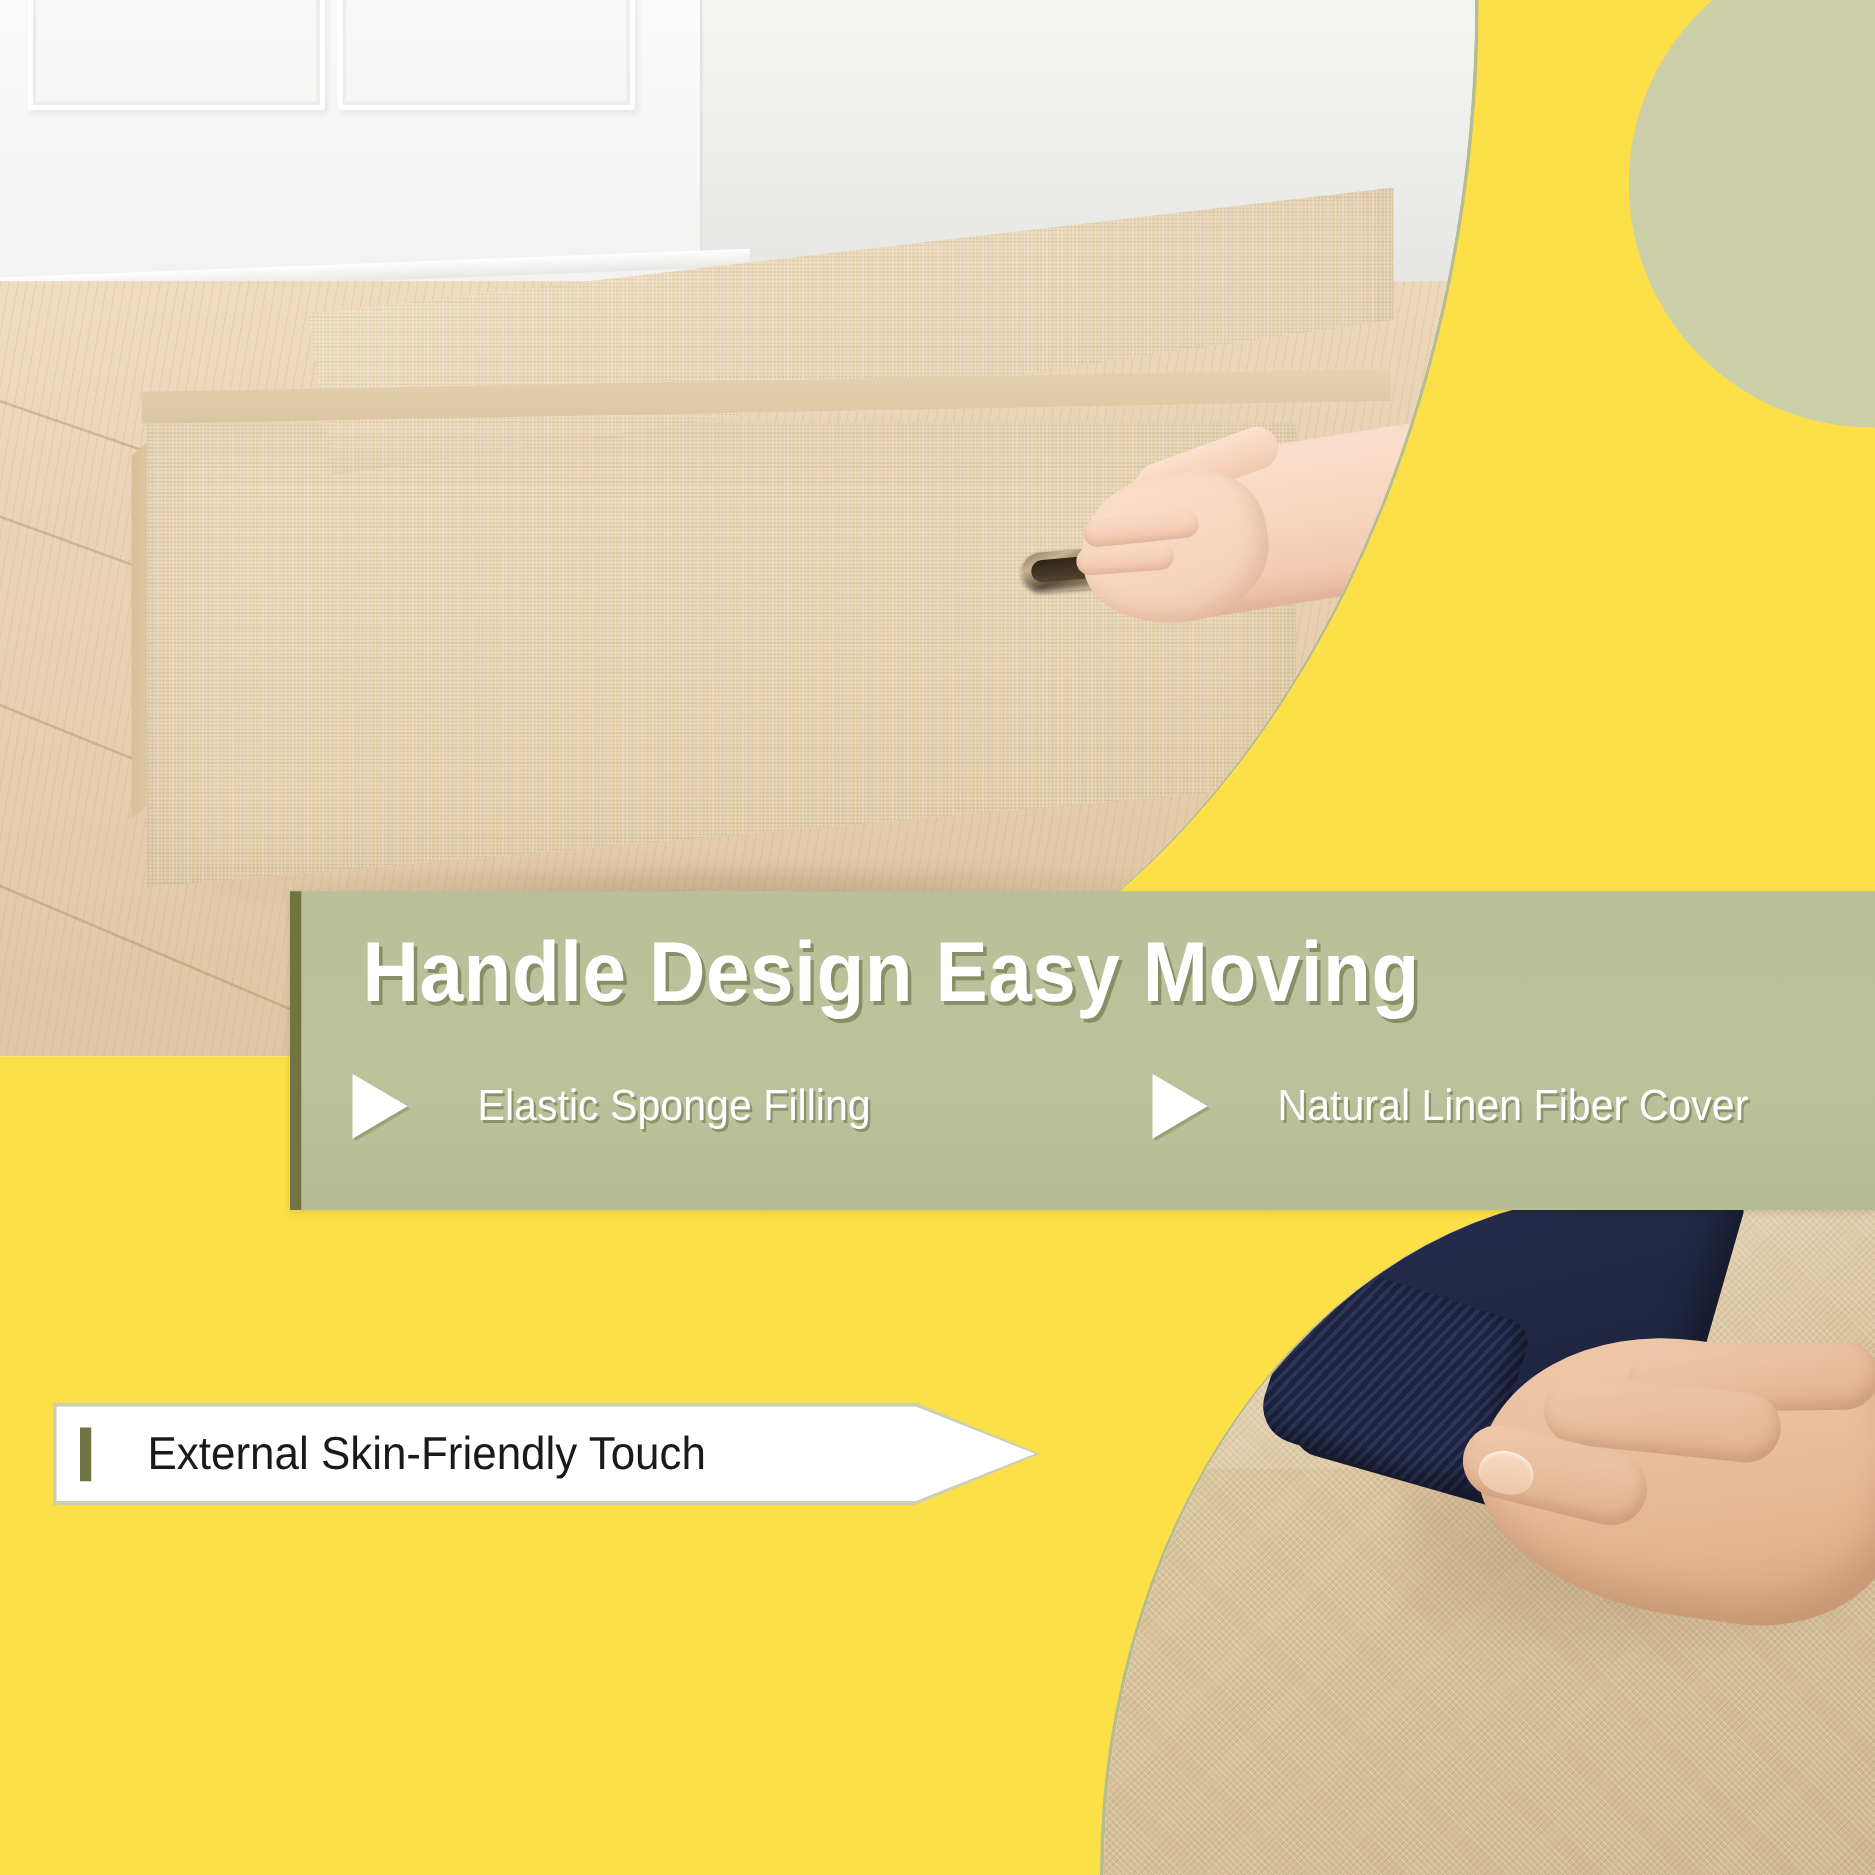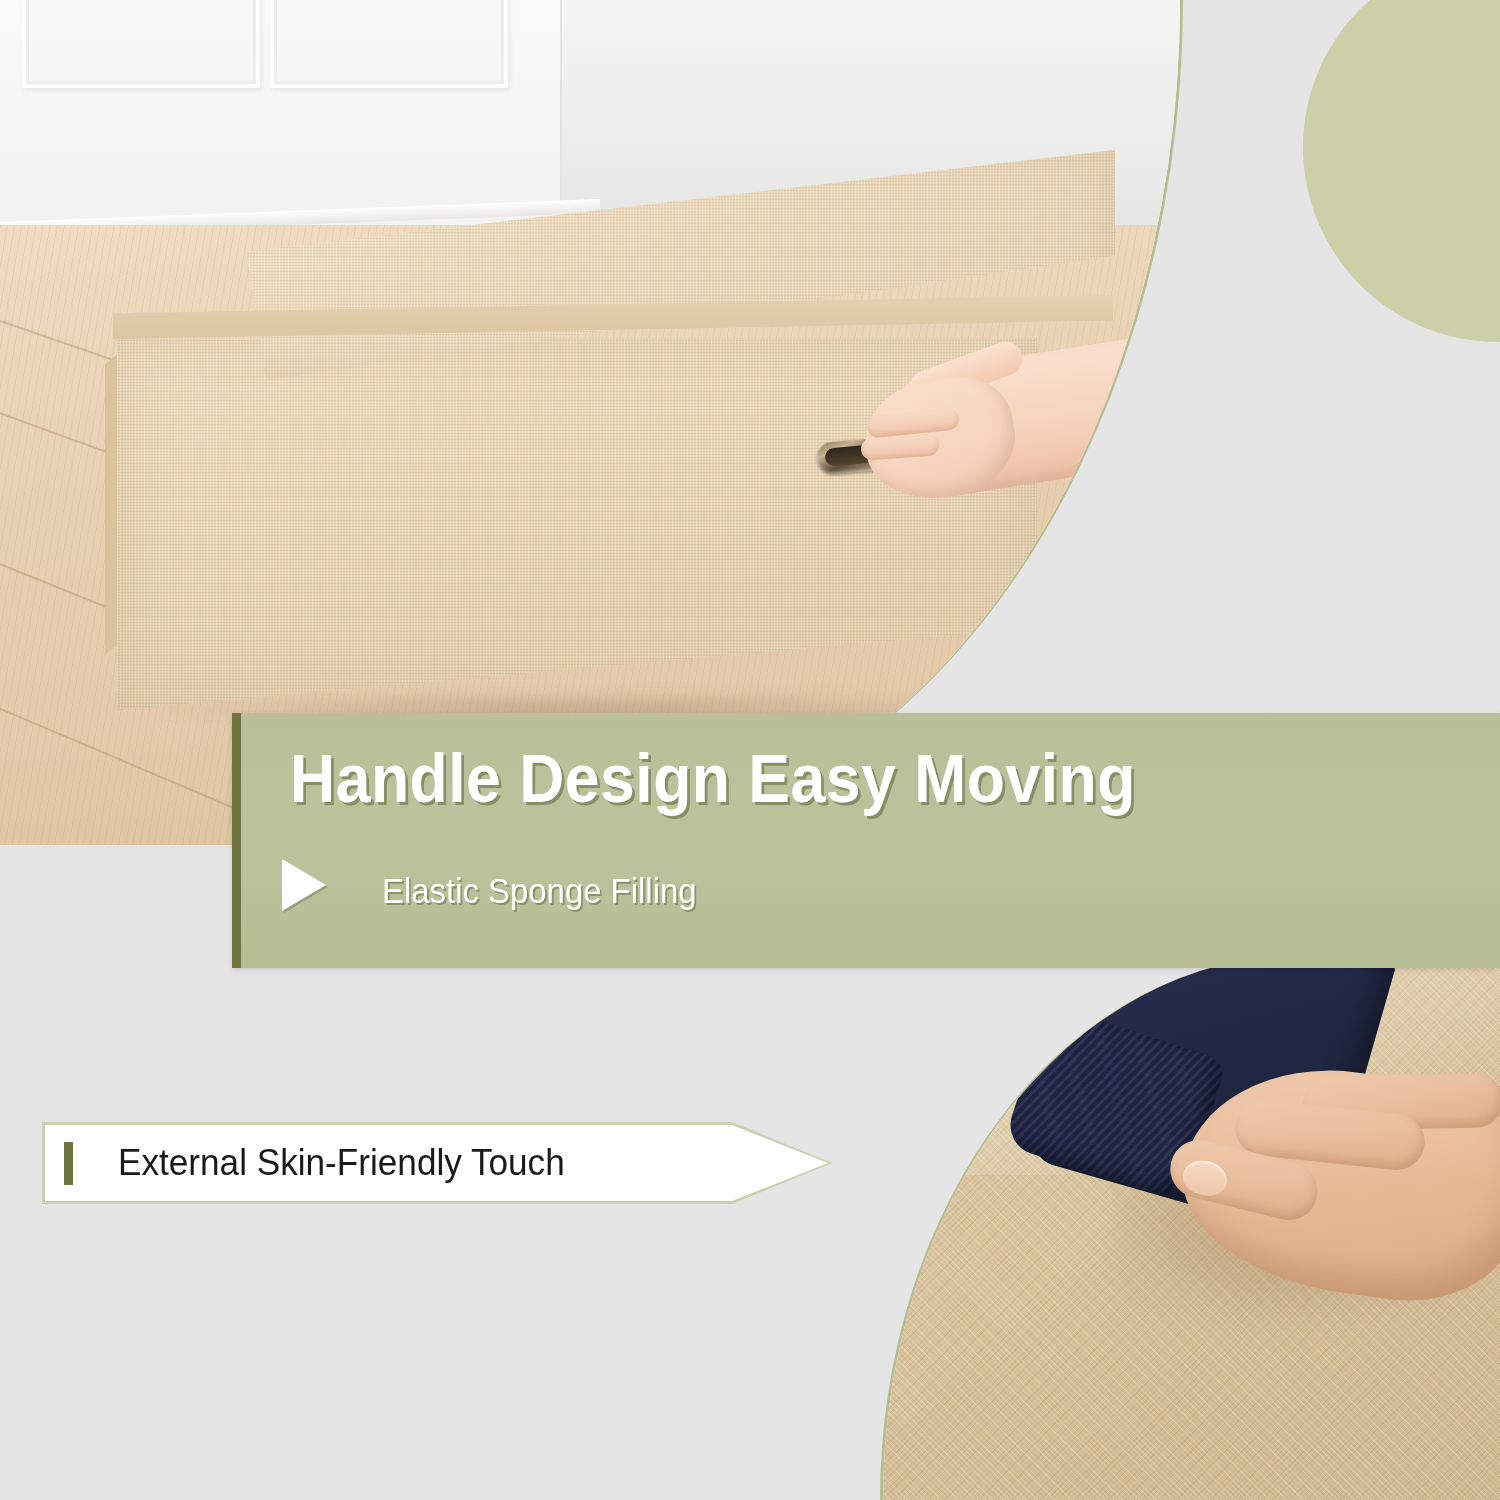--- a/index.html
+++ b/index.html
@@ -3,21 +3,21 @@
 <meta charset="utf-8">
 <style>
   html,body{margin:0;padding:0;}
   body{
     width:1500px;height:1500px;
     background:#ffffff;
     font-family:"Liberation Sans", sans-serif;
     overflow:hidden;
     position:relative;
   }
-  .stage{position:absolute;left:0;top:0;width:1500px;height:1500px;overflow:hidden;background:#e5e5e5;}
+  .stage{position:absolute;left:0;top:0;width:1500px;height:1500px;overflow:hidden;background:#fde047;}
 
   
   .decor-circle{
     position:absolute;left:1303px;top:-48px;width:390px;height:390px;
     border-radius:50%;background:#ccd0a9;
   }
 
   
   .photo-top{
     position:absolute;left:0px;top:0px;width:1180px;height:845px;
@@ -224,21 +224,21 @@
     font-family:"Liberation Sans", sans-serif;
     letter-spacing:.5px;
     transform:scaleX(.92);transform-origin:left center;
     text-shadow:3px 3px 0 rgba(96,100,58,.55);
     white-space:nowrap;
   }
   .banner-subs{
     position:absolute;left:50px;top:132px;width:1210px;height:80px;
     display:flex;align-items:center;
   }
-  .sub{display:flex;align-items:flex-end;}
+  .sub{display:flex;align-items:center;}
   .sub.one{width:640px;}
   .tri{
     width:0;height:0;flex:0 0 auto;
     border-top:26px solid transparent;
     border-bottom:26px solid transparent;
     border-left:44px solid #ffffff;
     filter:drop-shadow(2px 2px 0 rgba(96,100,58,.35));
   }
   .sub-label{
     margin-left:56px;
@@ -329,20 +329,24 @@
   </div>
 
   <div class="banner">
     <div class="banner-stripe"></div>
     <div class="banner-title">Handle Design Easy Moving</div>
     <div class="banner-subs">
       <div class="sub one">
         <span class="tri"></span>
         <span class="sub-label">Elastic Sponge Filling</span>
       </div>
+      <div class="sub two">
+        <span class="tri"></span>
+        <span class="sub-label">Natural Linen Fiber Cover</span>
+      </div>
     </div>
   </div>
 
   <div class="features">
 
     <div class="feat">
       <div class="feat-shape"></div>
       <div class="feat-inner"></div>
       <div class="feat-bar"></div>
       <div class="feat-label">External Skin-Friendly Touch</div>

